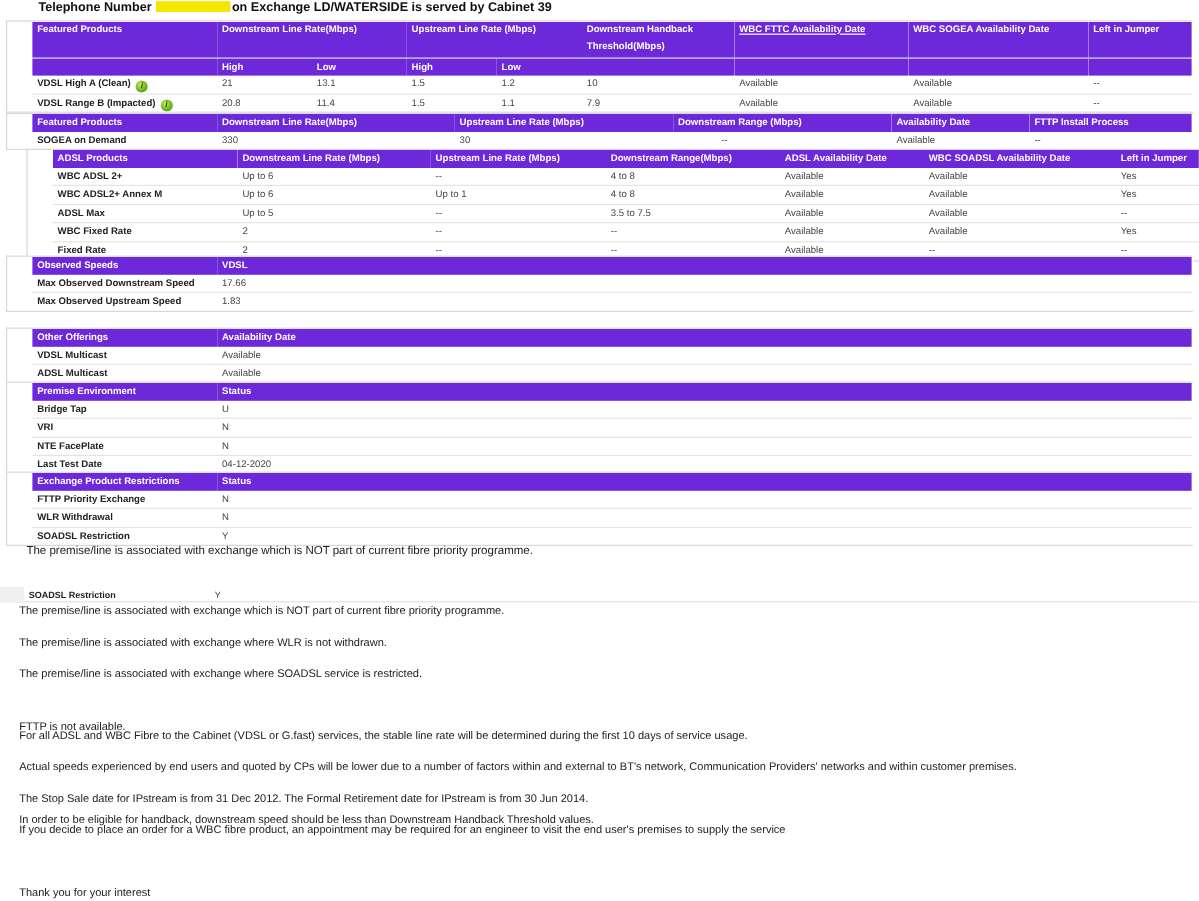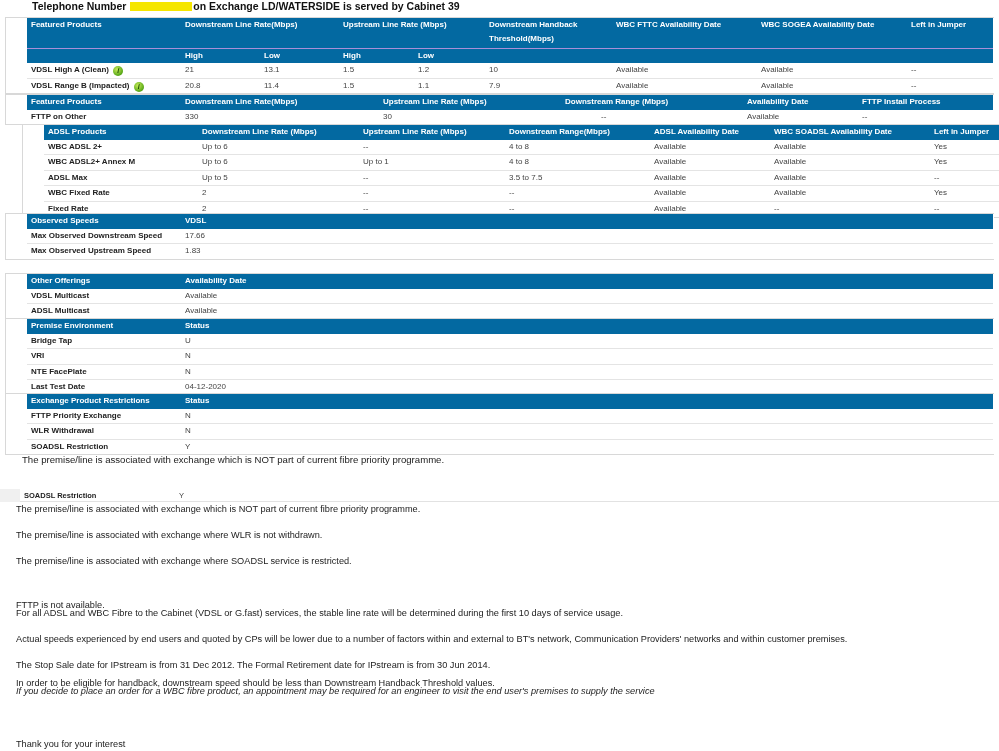--- a/index.html
+++ b/index.html
@@ -5,21 +5,21 @@
   * { box-sizing: border-box; margin: 0; padding: 0; }
   html, body { width: 999px; height: 751px; background: #ffffff; overflow: hidden; }
   body { font-family: "Liberation Sans", sans-serif; color: #222; position: relative; }
 
   .title { position: absolute; left: 32px; top: 0px; height: 12px; font-size: 10.5px; font-weight: bold; color: #111; line-height: 12px; white-space: nowrap; }
   .title .redacted { display: inline-block; width: 62px; height: 9px; background: #f5e600; vertical-align: -1px; margin: 0 1px; }
 
   .block { position: absolute; left: 5px; width: 989px; border: 1px solid #d8d8d8; border-right: none; background: #fff; }
   .block table { margin-left: 21px; width: 966px; border-collapse: collapse; table-layout: fixed; font-size: 8px; }
   .block td, .block th { text-align: left; padding: 0 4px; white-space: nowrap; overflow: hidden; height: 14.6px; line-height: 14.6px; }
-  .block tr.hdr th { background: #0369a1; color: #fff; font-weight: bold; }
+  .block tr.hdr th { background: #6d28d9; color: #fff; font-weight: bold; }
   .block tr.data td { border-bottom: 1px solid #e4e4e4; color: #444; }
   .block tr.data td.label { color: #222; font-weight: bold; }
   .block tr.data:last-child td { border-bottom: none; }
   .block tr.sub th { border-top: 1px solid #a98fd8; }
 
   .info-icon { display: inline-block; width: 10px; height: 10px; border-radius: 50%; background: radial-gradient(circle at 40% 35%, #c7ec5b, #55a515 70%); color: #1f4e00; font-size: 7px; font-weight: bold; line-height: 10px; text-align: center; vertical-align: -1px; margin-left: 2px; font-style: italic; }
 
   .para { position: absolute; left: 16px; font-size: 9.2px; color: #222; white-space: nowrap; }
   .para.first { left: 22px; font-size: 9.6px; }
 
@@ -48,21 +48,21 @@
         <col style="width:145px">
         <col style="width:150px">
         <col style="width:86px">
       </colgroup>
     <tbody>
         <tr class="hdr" style="height:30px;">
       <th style="vertical-align:top;">Featured Products</th>
       <th colspan="2" style="vertical-align:top;">Downstream Line Rate(Mbps)</th>
       <th colspan="2" style="vertical-align:top;">Upstream Line Rate (Mbps)</th>
       <th style="white-space:normal;line-height:14px;vertical-align:top;">Downstream Handback Threshold(Mbps)</th>
-      <th style="vertical-align:top;">WBC FTTC Availability Date</th>
+      <th style="vertical-align:top;text-decoration:underline;">WBC FTTC Availability Date</th>
       <th style="vertical-align:top;">WBC SOGEA Availability Date</th>
       <th style="vertical-align:top;">Left in Jumper</th>
     </tr>
     <tr class="hdr sub">
       <th></th>
       <th>High</th>
       <th>Low</th>
       <th>High</th>
       <th>Low</th>
       <th></th>
@@ -109,21 +109,21 @@
     <tbody>
         <tr class="hdr">
       <th>Featured Products</th>
       <th>Downstream Line Rate(Mbps)</th>
       <th>Upstream Line Rate (Mbps)</th>
       <th>Downstream Range (Mbps)</th>
       <th>Availability Date</th>
       <th>FTTP Install Process</th>
     </tr>
     <tr class="data">
-      <td class="label">FTTP on Other</td>
+      <td class="label">SOGEA on Demand</td>
       <td>330</td>
       <td>30</td>
       <td style="padding-left:40px;">--</td>
       <td>Available</td>
       <td>--</td>
     </tr>
   </tbody>
     </table>
 </div>
 
@@ -309,15 +309,15 @@
   <span class="val">Y</span>
 </div>
 
 <div class="para" style="top:504px;">The premise/line is associated with exchange which is NOT part of current fibre priority programme.</div>
 <div class="para" style="top:530px;">The premise/line is associated with exchange where WLR is not withdrawn.</div>
 <div class="para" style="top:556px;">The premise/line is associated with exchange where SOADSL service is restricted.</div>
 <div class="para" style="top:600px;text-align:center;">FTTP is not available.</div>
 <div class="para" style="top:608px;">For all ADSL and WBC Fibre to the Cabinet (VDSL or G.fast) services, the stable line rate will be determined during the first 10 days of service usage.</div>
 <div class="para" style="top:634px;">Actual speeds experienced by end users and quoted by CPs will be lower due to a number of factors within and external to BT's network, Communication Providers' networks and within customer premises.</div>
 <div class="para" style="top:660px;">The Stop Sale date for IPstream is from 31 Dec 2012. The Formal Retirement date for IPstream is from 30 Jun 2014.</div>
-<div class="para" style="top:686px;font-style:italic;">If you decide to place an order for a WBC fibre product, an appointment may be required for an engineer to visit the end user's premises to supply the service</div>
+<div class="para" style="top:686px;">If you decide to place an order for a WBC fibre product, an appointment may be required for an engineer to visit the end user's premises to supply the service</div>
 <div class="para" style="top:678px;text-align:center;">In order to be eligible for handback, downstream speed should be less than Downstream Handback Threshold values.</div>
 <div class="para" style="top:739px;">Thank you for your interest</div>
 
 </body></html>

